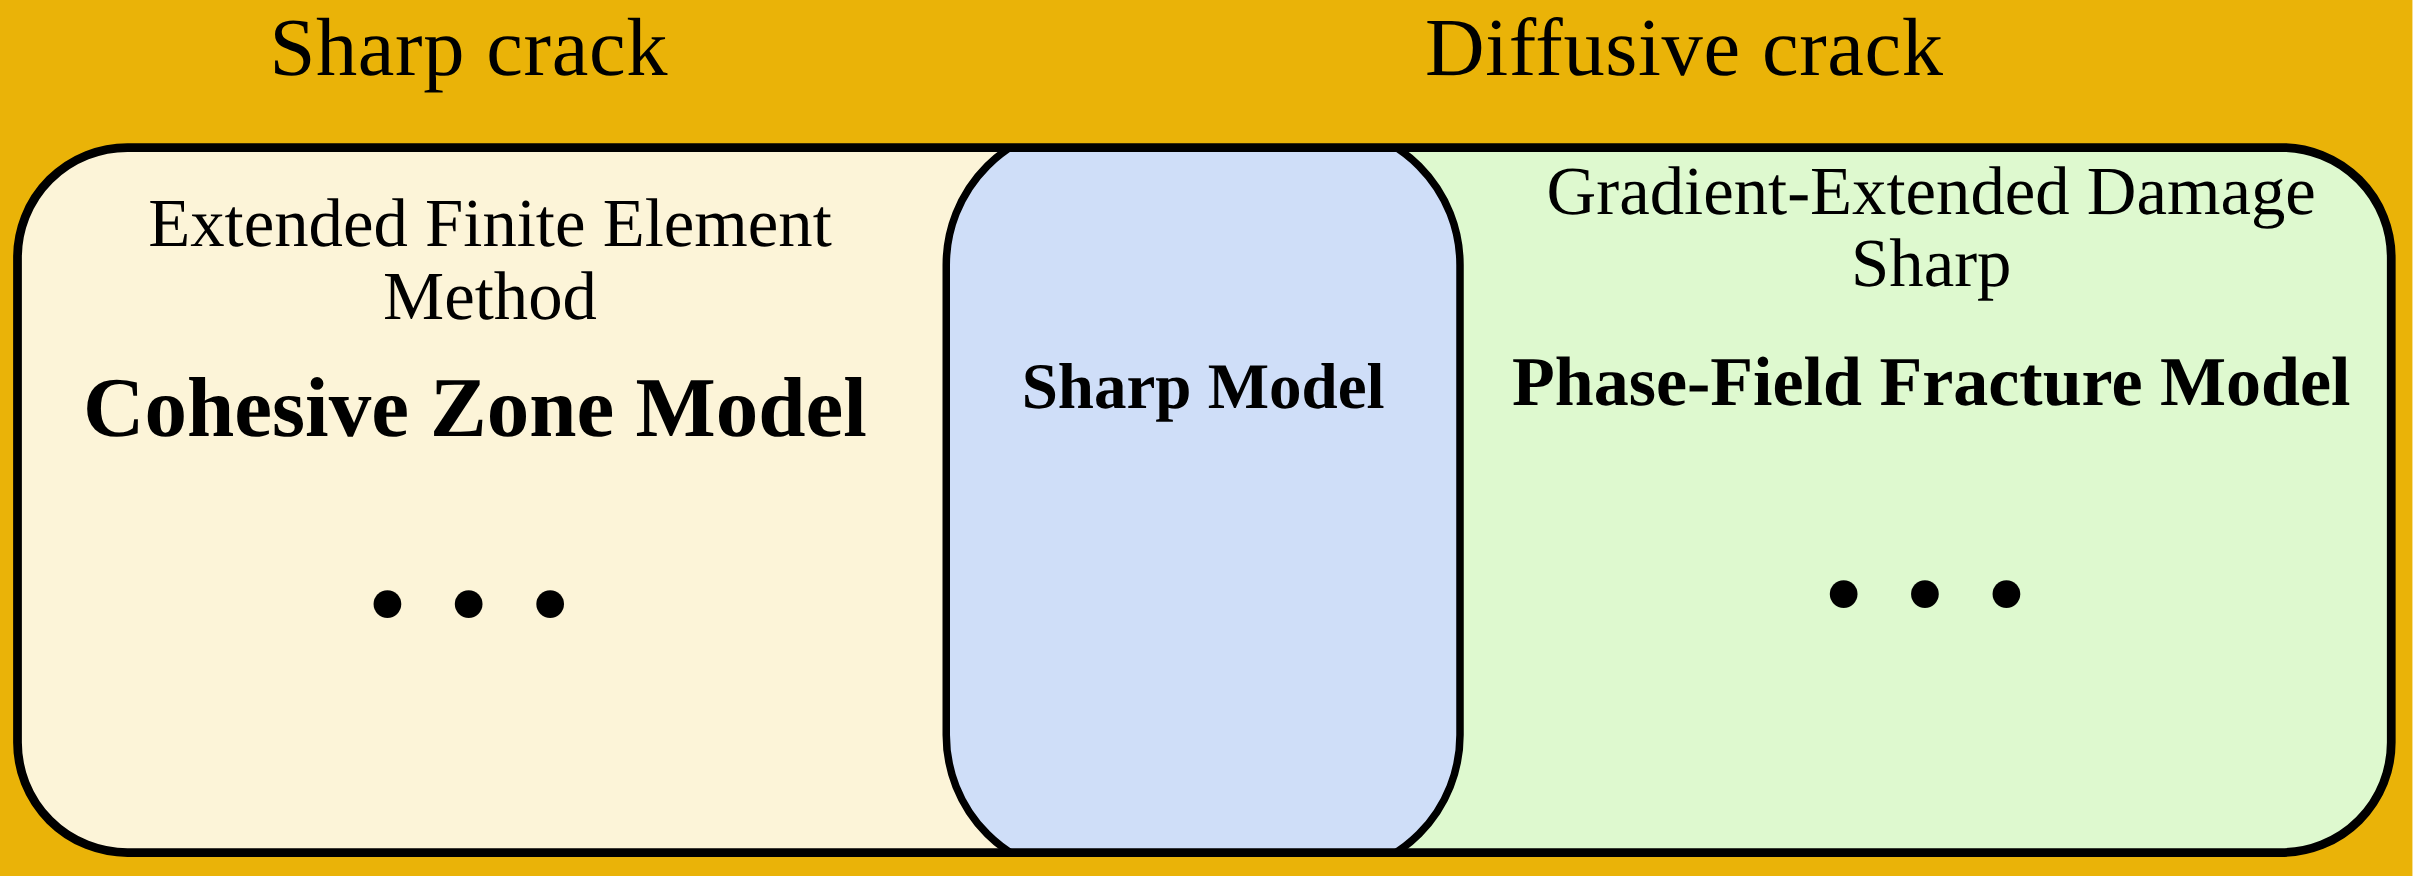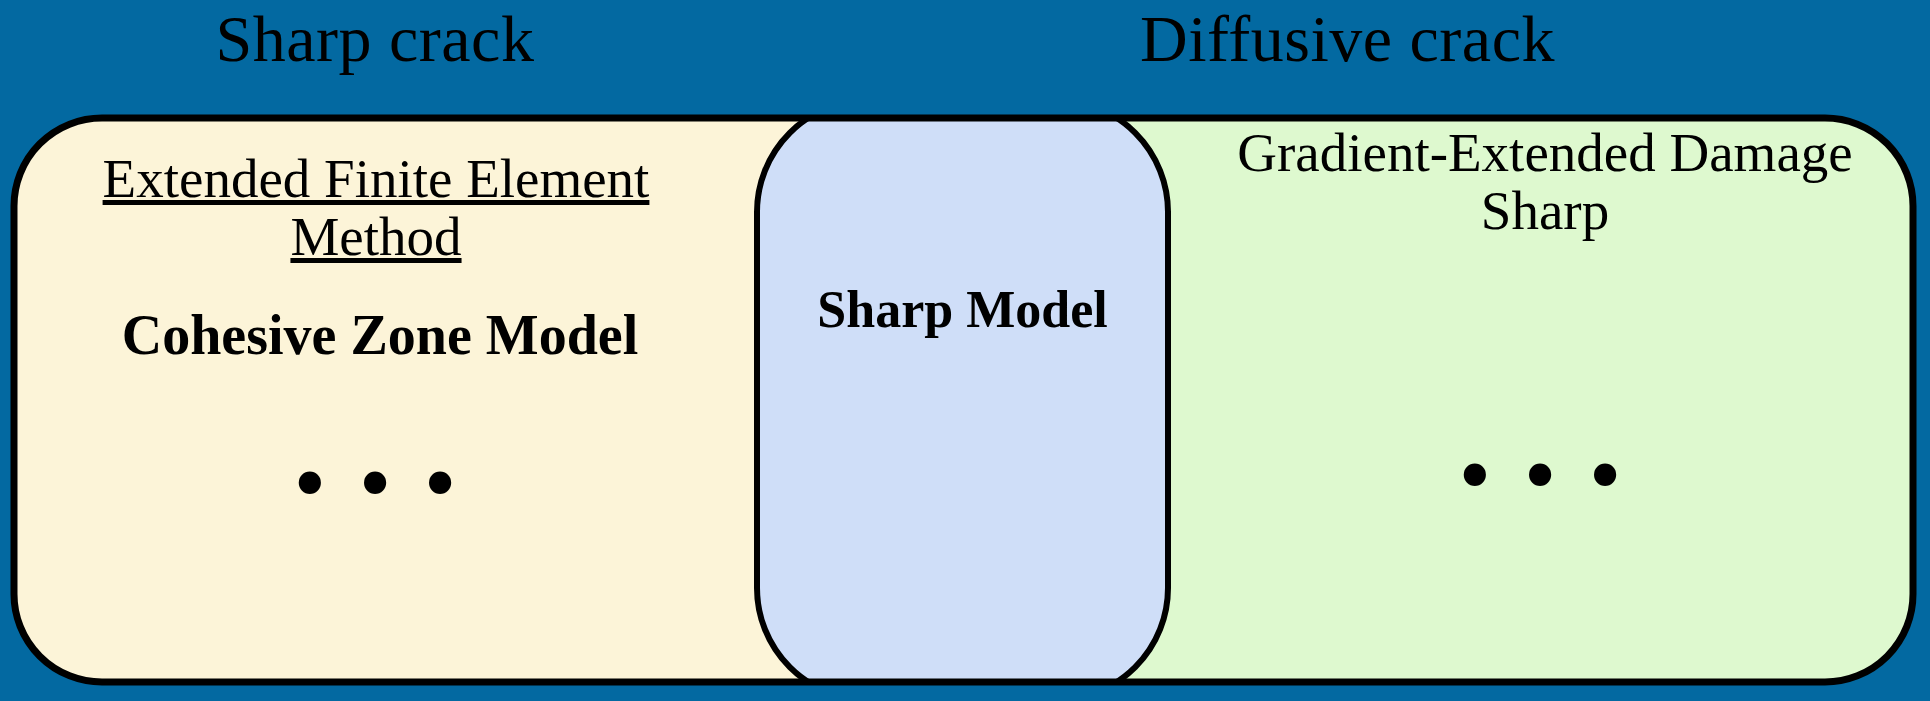--- a/index.html
+++ b/index.html
@@ -7,21 +7,21 @@
     padding: 0;
     background: #ffffff;
   }
   body {
     font-family: "Liberation Serif", "DejaVu Serif", serif;
   }
   #canvas {
     position: relative;
     width: 1930px;
     height: 701px;
-    background: #0369a1;
+    background: #eab308;
     overflow: hidden;
   }
   .label-top {
     position: absolute;
     top: 6px;
     font-size: 66px;
     line-height: 1.0;
     color: #000000;
     white-space: nowrap;
     font-weight: 400;
@@ -40,32 +40,31 @@
 
   .region-text {
     position: absolute;
     color: #000000;
     text-align: center;
     line-height: 1.06;
   }
 
   
   #left-plain {
-    left: 16px;
+    left: 32px;
     top: 150px;
     width: 720px;
     font-size: 55px;
     font-weight: 400;
-    text-decoration: underline;
   }
   #left-bold {
     left: 20px;
-    top: 306px;
+    top: 290px;
     width: 720px;
-    font-size: 56px;
+    font-size: 68px;
     font-weight: 700;
     text-align: center;
   }
   #left-dots {
     left: 20px;
     top: 440px;
     width: 720px;
     font-size: 82px;
     font-weight: 700;
     letter-spacing: 10px;
@@ -134,16 +133,17 @@
   <div class="region-text" id="left-plain">Extended Finite Element Method</div>
 
   <div class="region-text" id="left-bold">Cohesive Zone Model</div>
 
   <div class="region-text" id="left-dots">• • •</div>
 
   <div class="region-text" id="center-bold">Sharp Model</div>
 
   <div class="region-text" id="right-plain">Gradient-Extended Damage Sharp</div>
 
+  <div class="region-text" id="right-bold">Phase-Field Fracture Model</div>
 
   <div class="region-text" id="right-dots">• • •</div>
 
 </div>
 
 </body></html>

